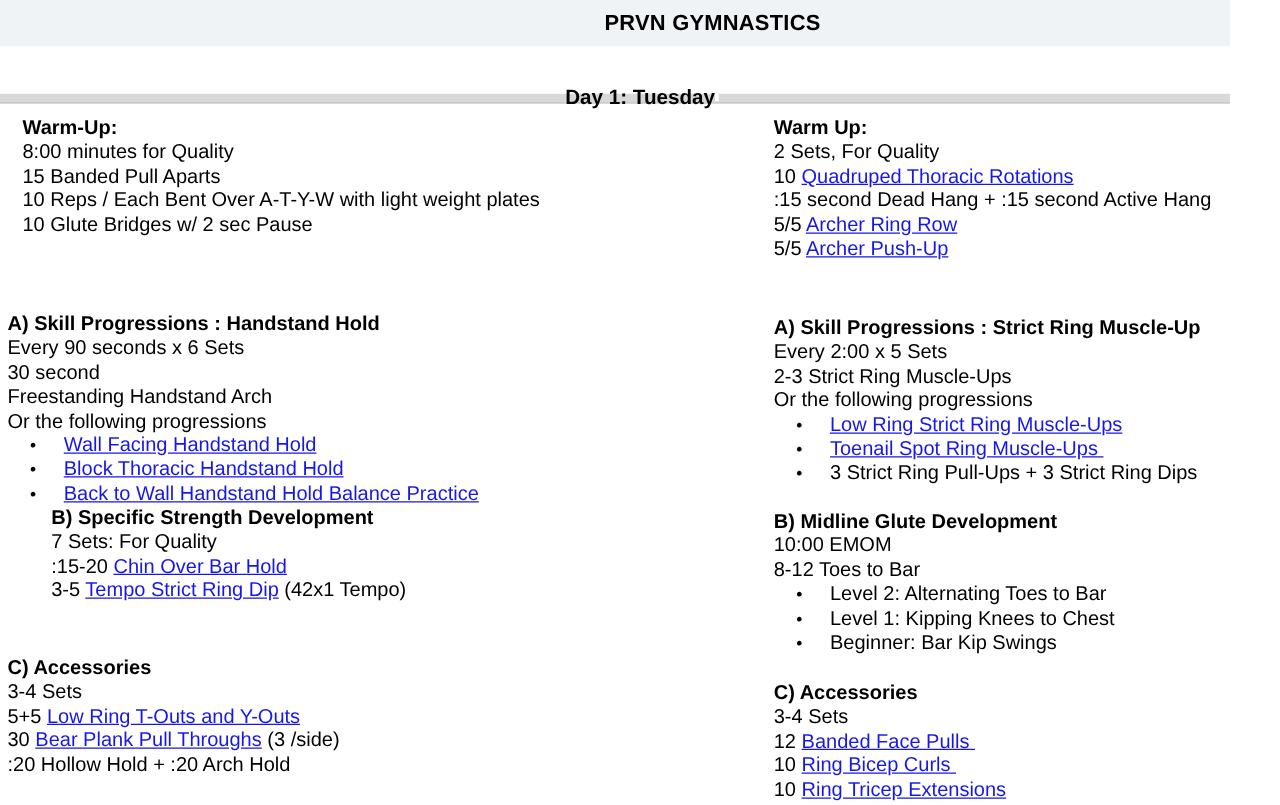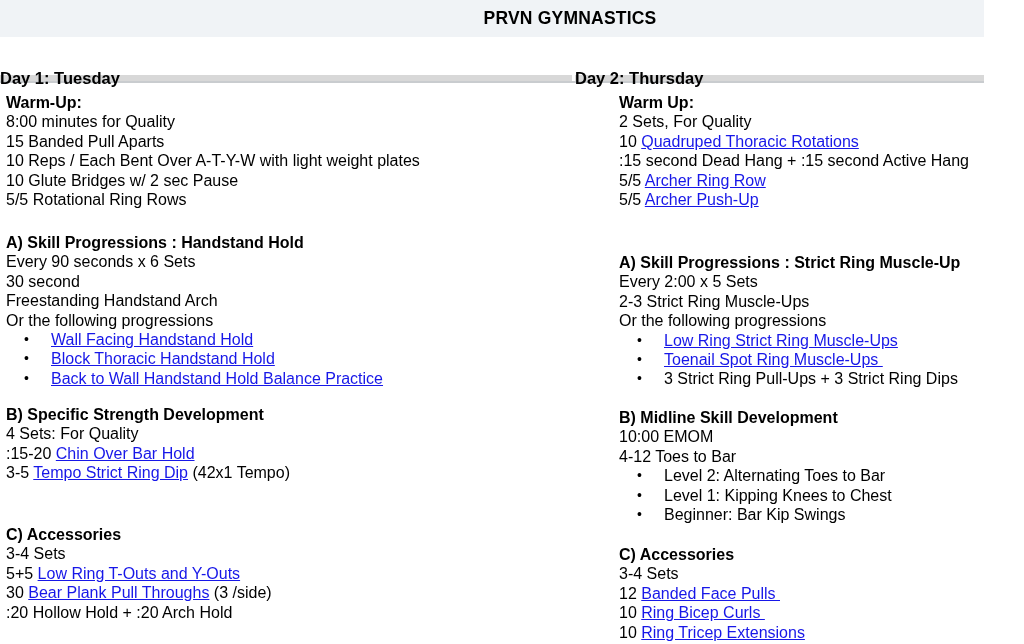--- a/index.html
+++ b/index.html
@@ -19,21 +19,21 @@
   }
   .title-band span{font-weight:bold;font-size:17.5px;letter-spacing:.2px;}
   
   .header-band{
     position:absolute;left:0;top:43px;width:1140px;height:38px;
     display:flex;
     border-bottom:2px solid var(--hdr-border,#c9cccf);
   }
   .day-cell{
     background:var(--day-bg,#d8d8d8);
-    display:flex;align-items:center;justify-content:flex-start;
+    display:flex;align-items:center;justify-content:flex-end;
     font-weight:bold;font-size:16.5px;margin-top:32px;
   }
   .day-cell.left{width:572px;}
   .day-cell.right{flex:1;}
   .divider{width:3px;background:#ffffff;}
   
   .col{position:absolute;top:0;height:644px;}
   .col.c0{left:6px;width:562px;}
   .col.c1{left:583px;width:441px;margin-left:36px;}
   .section{position:absolute;left:0;width:100%;}
@@ -66,41 +66,40 @@
     <div class="day-cell left">
       <span>Day 1: Tuesday</span>
     </div>
     <div class="divider"></div>
     <div class="day-cell right">
       <span>Day 2: Thursday</span>
     </div>
   </div>
 
   <div class="col c0" id="col0">
-      <div class="section" style="top: 93px;">
+      <div class="section" style="top: 93px; margin-left: 12px;">
         <div class="line bold"><span>Warm-Up:</span></div>
         <div class="line"><span>8:00 minutes for Quality</span></div>
         <div class="line"><span>15 Banded Pull Aparts</span></div>
         <div class="line"><span>10 Reps / Each Bent Over A-T-Y-W with light weight plates</span></div>
         <div class="line"><span>10 Glute Bridges w/ 2 sec Pause</span></div>
-        <div class="line"><span>5/5 Rotational Ring Rows</span></div>
       </div>
-      <div class="section" style="top: 233px;">
+      <div class="section" style="top: 250px;">
         <div class="line bold"><span>A) Skill Progressions : Handstand Hold</span></div>
         <div class="line"><span>Every 90 seconds x 6 Sets</span></div>
         <div class="line"><span>30 second</span></div>
         <div class="line"><span>Freestanding Handstand Arch</span></div>
         <div class="line"><span>Or the following progressions</span></div>
         <div class="line bullet"><span class="dot">•</span><a class="lnk">Wall Facing Handstand Hold</a></div>
         <div class="line bullet"><span class="dot">•</span><a class="lnk">Block Thoracic Handstand Hold</a></div>
         <div class="line bullet"><span class="dot">•</span><a class="lnk">Back to Wall Handstand Hold Balance Practice</a></div>
       </div>
-      <div class="section" style="top: 405px;">
+      <div class="section" style="top: 405px; margin-left: 35px;">
         <div class="line bold"><span>B) Specific Strength Development</span></div>
-        <div class="line"><span>4 Sets: For Quality</span></div>
+        <div class="line"><span>7 Sets: For Quality</span></div>
         <div class="line"><span>:15-20 </span><a class="lnk">Chin Over Bar Hold</a></div>
         <div class="line"><span>3-5 </span><a class="lnk">Tempo Strict Ring Dip</a><span> (42x1 Tempo)</span></div>
       </div>
       <div class="section" style="top: 525px;">
         <div class="line bold"><span>C) Accessories</span></div>
         <div class="line"><span>3-4 Sets</span></div>
         <div class="line"><span>5+5 </span><a class="lnk">Low Ring T-Outs and Y-Outs</a></div>
         <div class="line"><span>30 </span><a class="lnk">Bear Plank Pull Throughs</a><span> (3 /side)</span></div>
         <div class="line"><span>:20 Hollow Hold + :20 Arch Hold</span></div>
       </div>
@@ -117,23 +116,23 @@
       <div class="section" style="top: 253px;">
         <div class="line bold"><span>A) Skill Progressions : Strict Ring Muscle-Up</span></div>
         <div class="line"><span>Every 2:00 x 5 Sets</span></div>
         <div class="line"><span>2-3 Strict Ring Muscle-Ups</span></div>
         <div class="line"><span>Or the following progressions</span></div>
         <div class="line bullet"><span class="dot">•</span><a class="lnk">Low Ring Strict Ring Muscle-Ups</a></div>
         <div class="line bullet"><span class="dot">•</span><a class="lnk">Toenail Spot Ring Muscle-Ups&nbsp;</a></div>
         <div class="line bullet"><span class="dot">•</span><span>3 Strict Ring Pull-Ups + 3 Strict Ring Dips</span></div>
       </div>
       <div class="section" style="top: 408px;">
-        <div class="line bold"><span>B) Midline Skill Development</span></div>
+        <div class="line bold"><span>B) Midline Glute Development</span></div>
         <div class="line"><span>10:00 EMOM</span></div>
-        <div class="line"><span>4-12 Toes to Bar</span></div>
+        <div class="line"><span>8-12 Toes to Bar</span></div>
         <div class="line bullet"><span class="dot">•</span><span>Level 2: Alternating Toes to Bar</span></div>
         <div class="line bullet"><span class="dot">•</span><span>Level 1: Kipping Knees to Chest</span></div>
         <div class="line bullet"><span class="dot">•</span><span>Beginner: Bar Kip Swings</span></div>
       </div>
       <div class="section" style="top: 545px;">
         <div class="line bold"><span>C) Accessories</span></div>
         <div class="line"><span>3-4 Sets</span></div>
         <div class="line"><span>12 </span><a class="lnk">Banded Face Pulls&nbsp;</a></div>
         <div class="line"><span>10 </span><a class="lnk">Ring Bicep Curls&nbsp;</a></div>
         <div class="line"><span>10 </span><a class="lnk">Ring Tricep Extensions</a></div>

